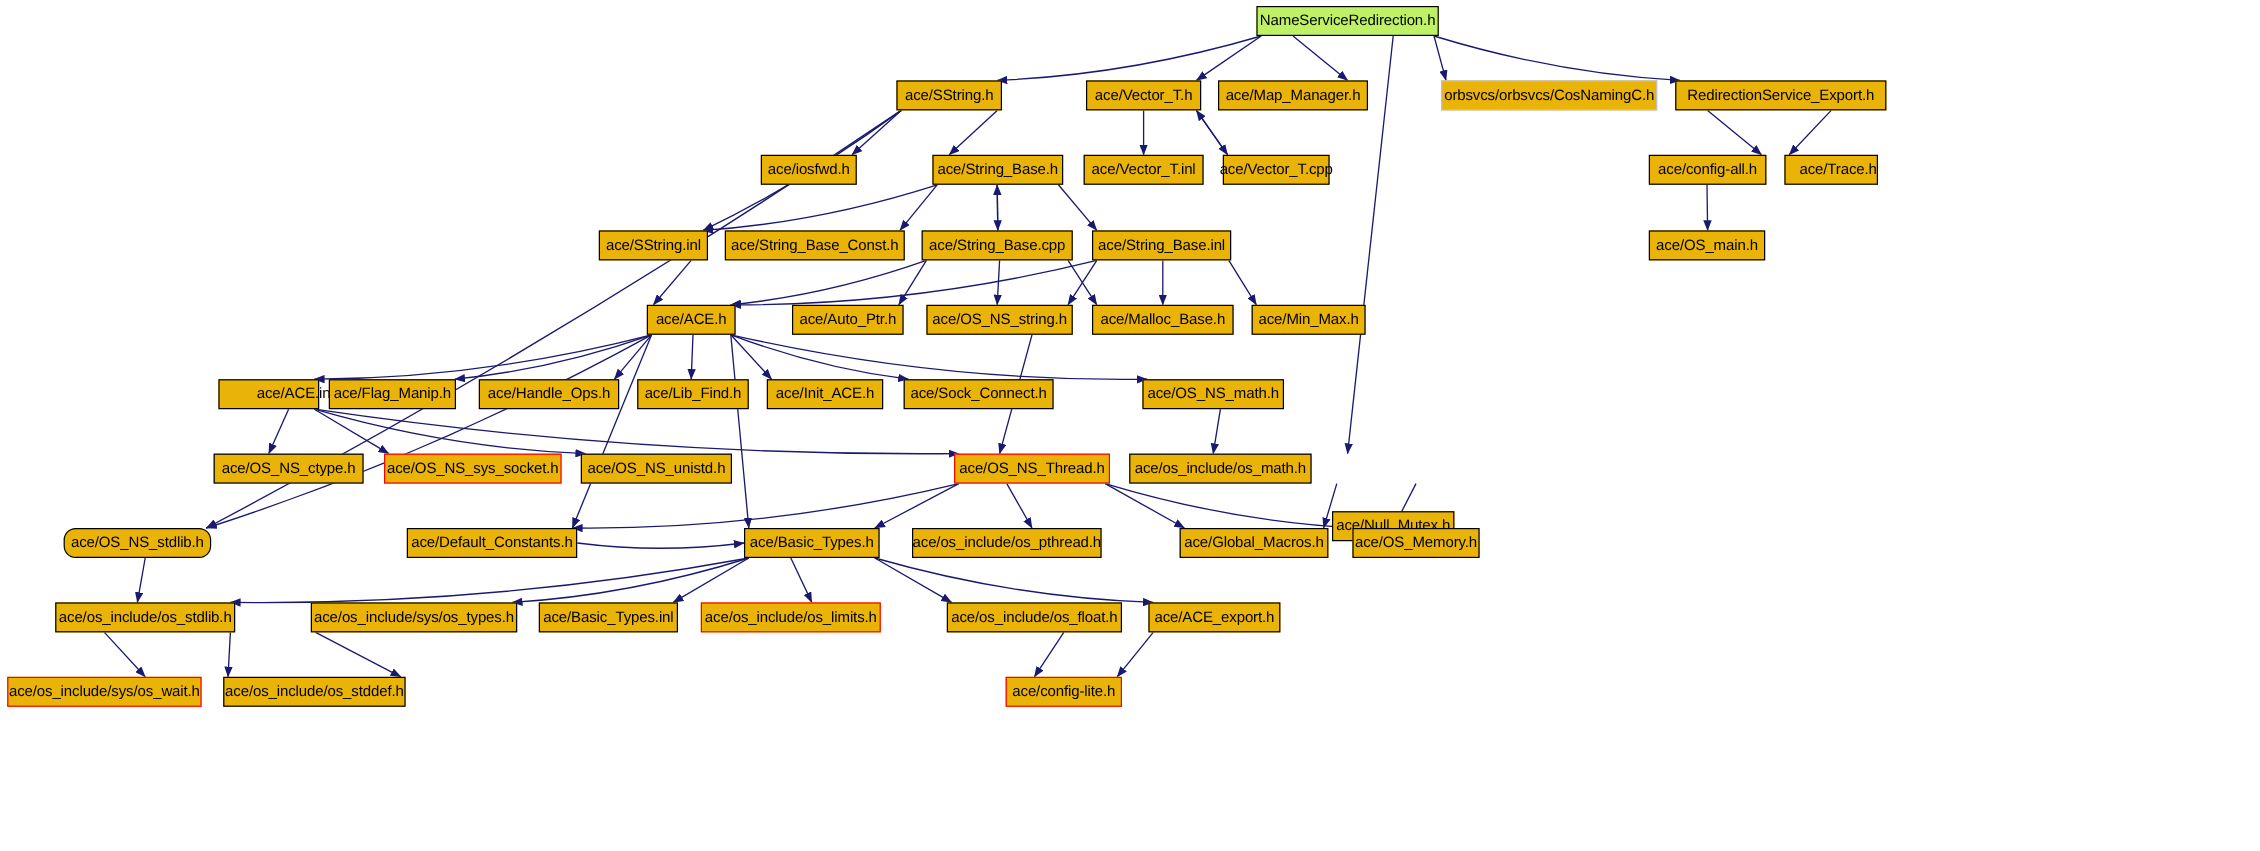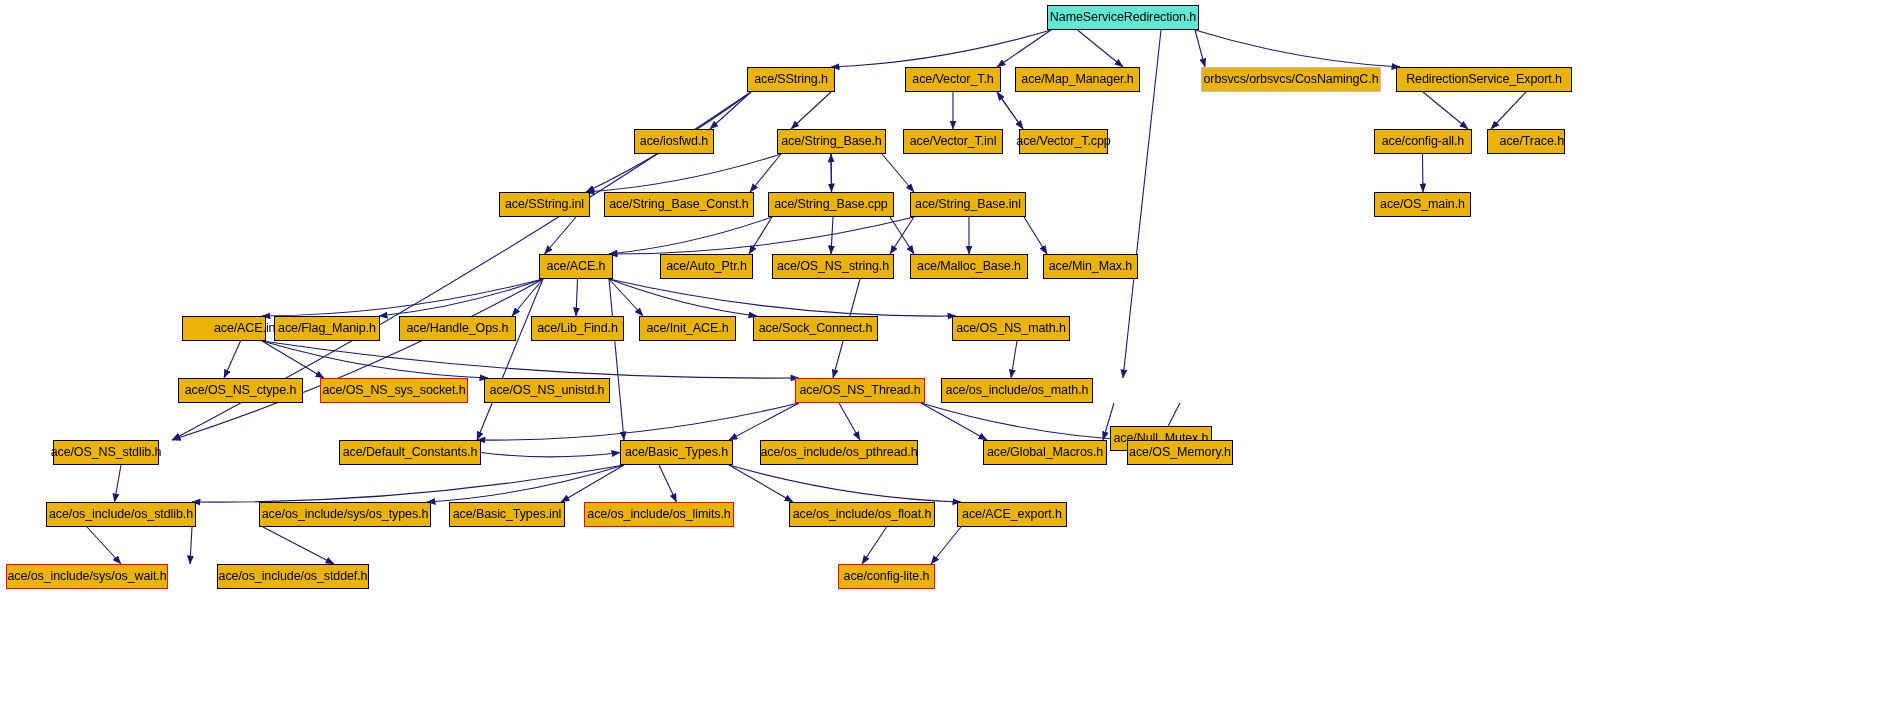--- a/index.html
+++ b/index.html
@@ -3,21 +3,21 @@
 <meta charset="utf-8">
 <style>
   html,body{margin:0;padding:0;background:#ffffff;}
   #canvas{position:relative;width:1883px;height:709px;background:#ffffff;
           font-family:"Liberation Sans","DejaVu Sans",sans-serif;overflow:hidden;}
   svg#edges{position:absolute;left:0;top:0;width:1883px;height:709px;pointer-events:none;}
   .node{position:absolute;box-sizing:border-box;display:flex;align-items:center;
         justify-content:center;background:#eab308;border:1px solid #000000;
         height:25px;font-size:12.5px;color:#000000;white-space:nowrap;
         letter-spacing:-0.1px;line-height:1;}
-  .node.root{background:#5eead4;border-color:#000000;}
+  .node.root{background:#bef264;border-color:#000000;}
   .node.red{border-color:#ff0000;}
   .node.gray{border-color:#c0c0c0;}
   .node span{pointer-events:none;}
 </style>
 </head>
 <body>
 
 <div id="canvas">
   <svg id="edges" viewBox="0 0 1883 709">
     <defs>
@@ -193,21 +193,21 @@
       </div>
       <div class="node red" style="left: 795px; top: 378px; width: 130px;">
         <span>ace/OS_NS_Thread.h</span>
       </div>
       <div class="node" style="left: 941px; top: 378px; width: 152px;">
         <span>ace/os_include/os_math.h</span>
       </div>
       <div class="node" style="left: 1110px; top: 378px; width: 102px; margin-top: 48px;">
         <span>ace/Null_Mutex.h</span>
       </div>
-      <div class="node" style="left: 53px; top: 440px; width: 106px;">
+      <div class="node" style="left: 53px; top: 440px; width: 123px; border-radius: 10px;">
         <span>ace/OS_NS_stdlib.h</span>
       </div>
       <div class="node" style="left: 339px; top: 440px; width: 142px;">
         <span>ace/Default_Constants.h</span>
       </div>
       <div class="node" style="left: 620px; top: 440px; width: 113px; text-align: center;">
         <span>ace/Basic_Types.h</span>
       </div>
       <div class="node" style="left: 760px; top: 440px; width: 158px;">
         <span>ace/os_include/os_pthread.h</span>
@@ -232,20 +232,20 @@
       </div>
       <div class="node" style="left: 789px; top: 502px; width: 146px;">
         <span>ace/os_include/os_float.h</span>
       </div>
       <div class="node" style="left: 957px; top: 502px; width: 110px;">
         <span>ace/ACE_export.h</span>
       </div>
       <div class="node red" style="left: 6px; top: 564px; width: 162px;">
         <span>ace/os_include/sys/os_wait.h</span>
       </div>
-      <div class="node" style="left: 186px; top: 564px; width: 152px; margin-left: 31px;">
+      <div class="node" style="left: 186px; top: 564px; width: 152px;">
         <span>ace/os_include/os_stddef.h</span>
       </div>
       <div class="node red" style="left: 838px; top: 564px; width: 97px;">
         <span>ace/config-lite.h</span>
       </div>
     </div>
 </div>
 
 </body></html>

